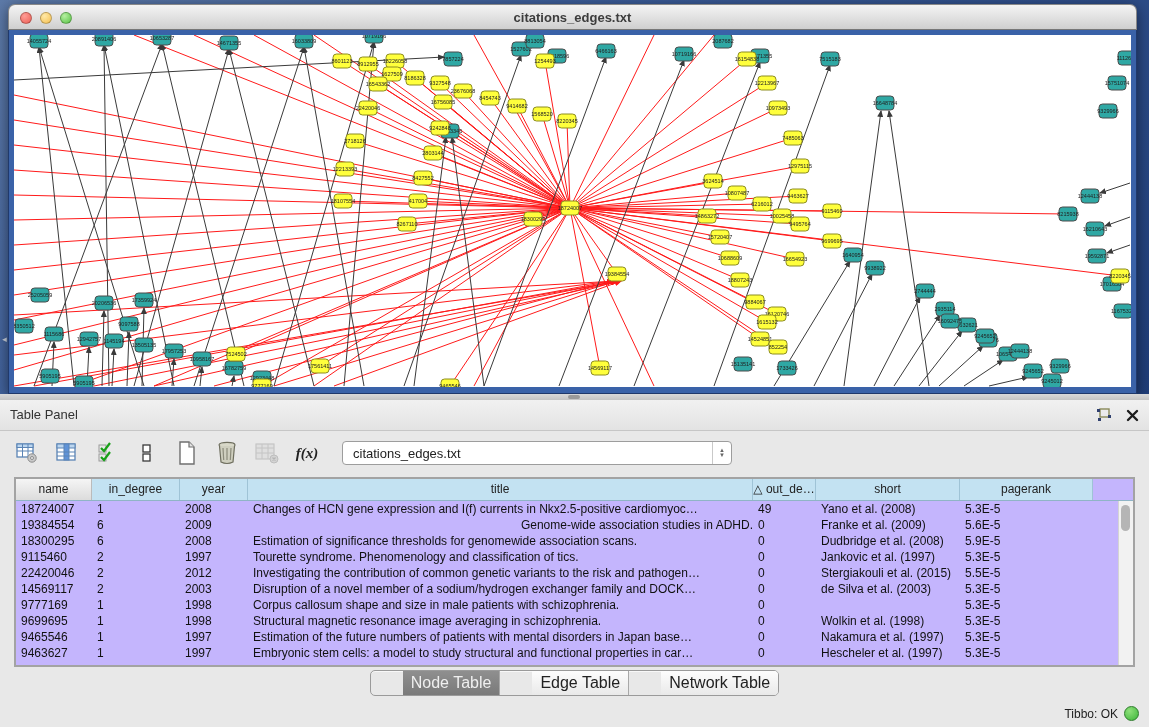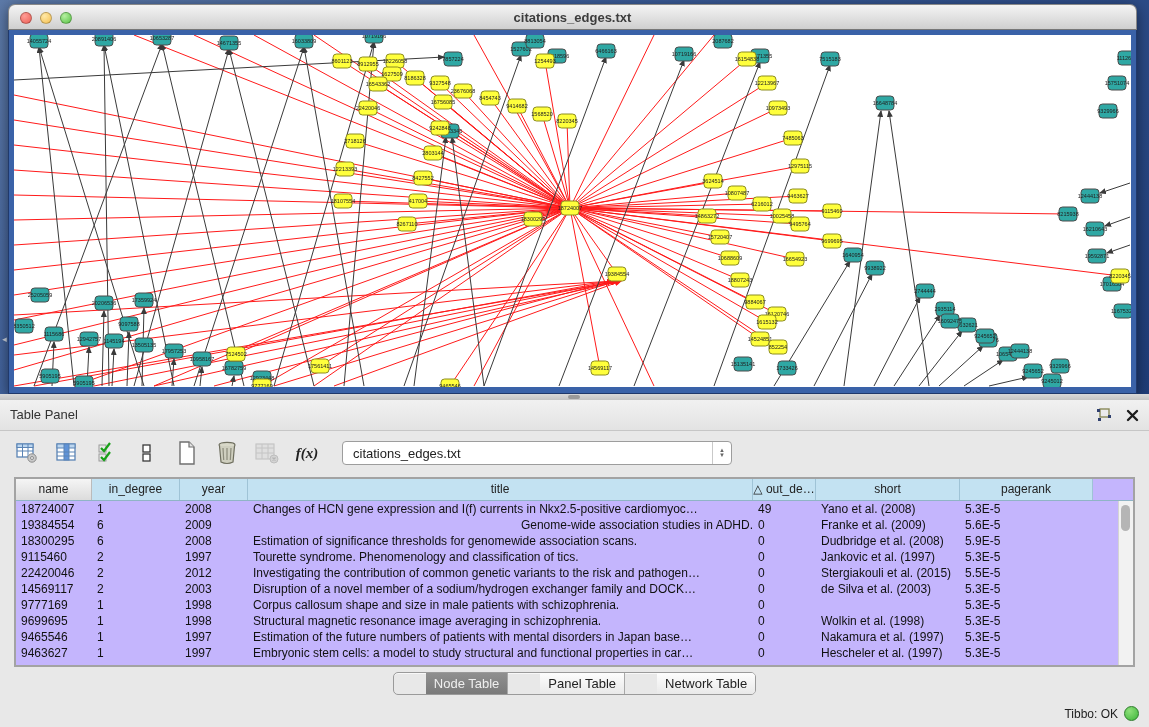--- a/index.html
+++ b/index.html
@@ -58,21 +58,21 @@
   .tbody{position:absolute;left:0;top:22px;right:14px;bottom:0;}
   .tr{display:flex;height:16px;}
   .td{box-sizing:border-box;padding-left:5px;font-size:12px;color:#111;line-height:16px;
       overflow:hidden;white-space:nowrap;}
   .vscroll{position:absolute;right:0;top:22px;width:14px;bottom:0;background:#f2f2f2;border-left:1px solid #d4d4d4;}
   .vthumb{position:absolute;left:2px;top:4px;width:9px;height:26px;background:#b5b5b5;border-radius:5px;}
 
   .tabsrow{height:32px;display:flex;justify-content:center;align-items:center;}
   .segmented{display:flex;border:1px solid #9a9a9a;border-radius:5px;overflow:hidden;
              box-shadow:inset 0 1px 0 rgba(255,255,255,.7);}
-  .seg{padding:3px 8px;font-size:13px;background:linear-gradient(#fdfdfd,#e9e9e9);
+  .seg{padding:3px 8px;font-size:16px;background:linear-gradient(#fdfdfd,#e9e9e9);
        color:#222;border-right:1px solid #a8a8a8;margin-left:32px;}
   .seg:last-child{border-right:none;}
   .seg.sel{background:linear-gradient(#8f8f8f,#7a7a7a);color:#efefef;}
 
   .statusbar{position:absolute;right:10px;bottom:6px;display:flex;align-items:center;gap:6px;
              font-size:12px;color:#222;}
   .memdot{width:13px;height:13px;border-radius:50%;background:radial-gradient(circle at 35% 30%,#8ee07a,#3db53a);
           border:1px solid #2c7c2a;}
 </style>
 </head>
@@ -872,21 +872,21 @@
         </div>
       </div>
     <div class="vscroll">
       <div class="vthumb"></div>
     </div>
   </div>
 
   <div class="tabsrow">
     <div class="segmented" id="tabs">
         <div class="seg sel">Node Table</div>
-        <div class="seg">Panel Table</div>
+        <div class="seg">Edge Table</div>
         <div class="seg">Network Table</div>
       </div>
   </div>
 
   <div class="statusbar">
     <span>Tibbo: OK</span>
     <span class="memdot"></span>
   </div>
 </div>
 

